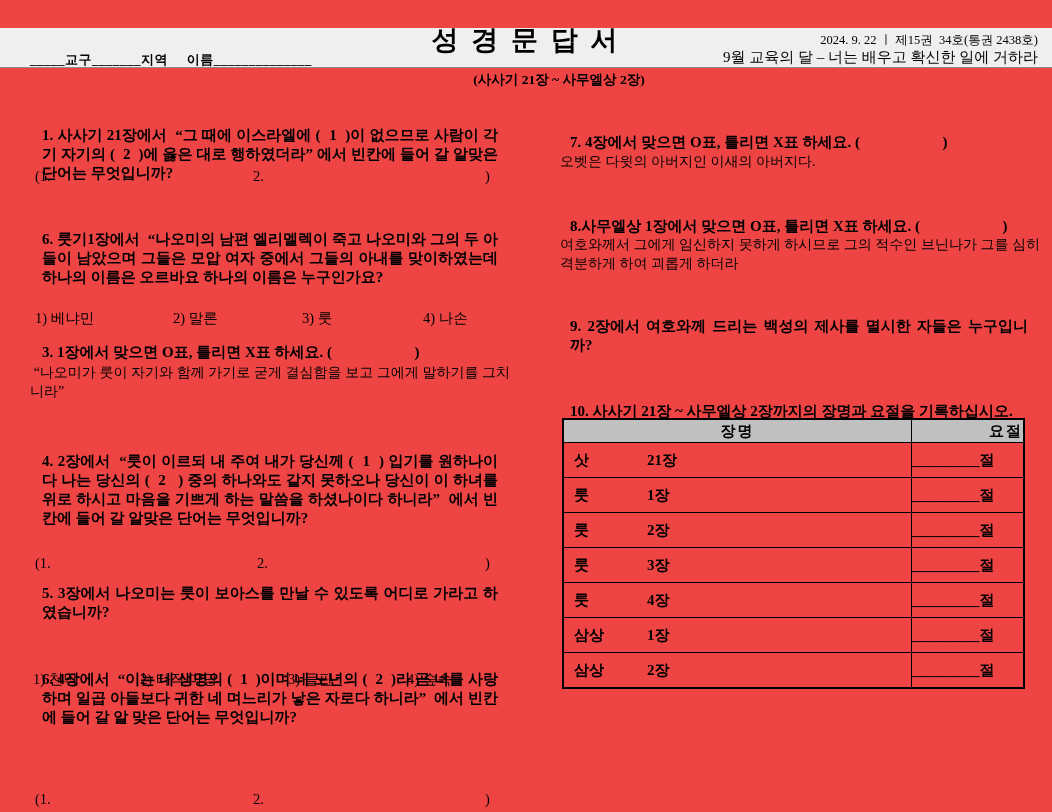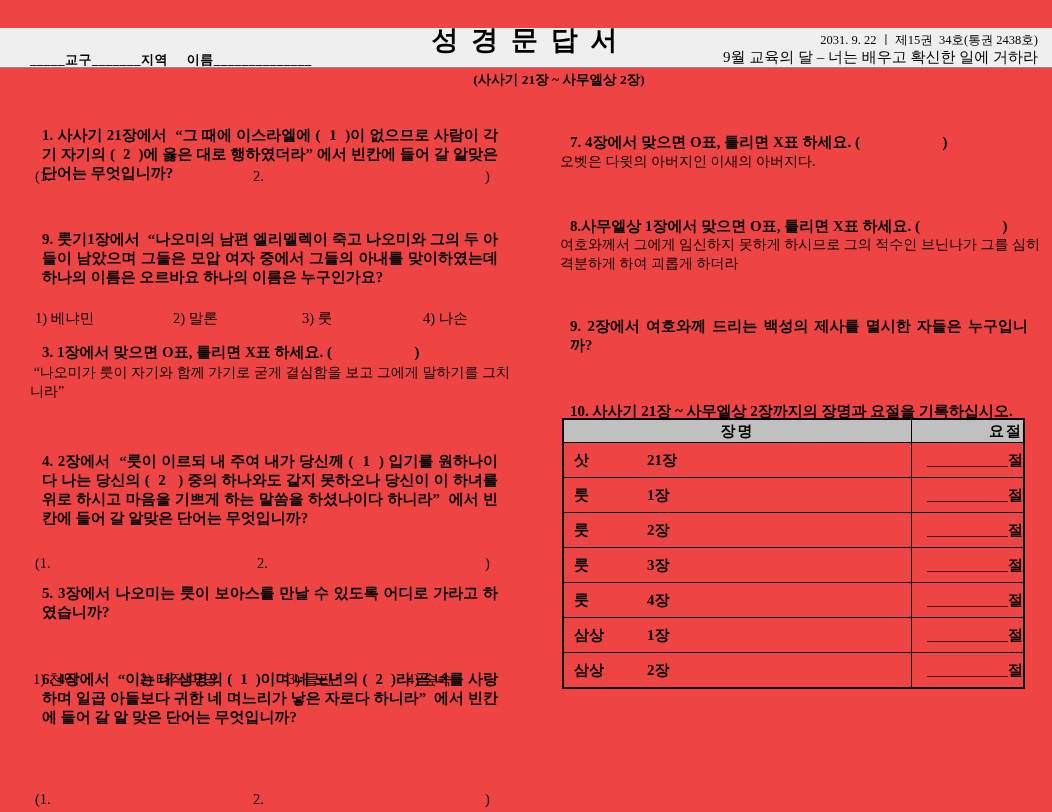--- a/index.html
+++ b/index.html
@@ -22,45 +22,45 @@
   .opt-row span{position:absolute;top:0;white-space:pre;}
   table.chapter-table{border-collapse:collapse;table-layout:fixed;width:458px;}
   table.chapter-table th,table.chapter-table td{border:1.5px solid #000;padding:0;font-size:15px;font-weight:bold;}
   table.chapter-table{border:2px solid #000;}
   th.col-jang{width:347px;height:22px;background:#c0c0c0;text-align:center;letter-spacing:2px;}
   th.col-yojeol{width:111px;height:22px;background:#c0c0c0;text-align:right;letter-spacing:2px;}
   td.cell-jang{height:34px;}
   .cell-row{position:relative;width:100%;height:100%;display:flex;align-items:center;}
   .book{margin-left:10px;}
   .chapter{position:absolute;left:83px;}
-  td.cell-yojeol{text-align:right;padding-right:6px;white-space:pre;font-family:Liberation Mono, monospace;}
+  td.cell-yojeol{text-align:left;padding-right:6px;white-space:pre;}
 </style>
 </head>
 <body>
 
 <div class="page">
 
   <div class="band"></div>
   <div class="doc-title">성 경 문 답 서</div>
-  <div class="issue-line">2031. 9. 22 ㅣ 제15권  34호(통권 2438호)</div>
+  <div class="issue-line">2024. 9. 22 ㅣ 제15권  34호(통권 2438호)</div>
   <div class="slogan">9월 교육의 달 – 너는 배우고 확신한 일에 거하라</div>
   <div class="name-line">_____교구_______지역     이름______________</div>
   <div class="subtitle">(사사기 21장 ~ 사무엘상 2장)</div>
 
   <div class="qblock" style="left:30px;top:114px;width:480px;">
     <p class="q-prompt">1. 사사기 21장에서  “그 때에 이스라엘에 (  1  )이 없으므로 사람이 각기 자기의 (  2  )에 옳은 대로 행하였더라” 에서 빈칸에 들어 갈 알맞은 단어는 무엇입니까?</p>
   </div>
   <div class="qblock ans-row" style="left:30px;top:168px;width:480px;">
     <span style="left:5px;">(1.</span>
     <span style="left:223px;">2.</span>
     <span style="left:455px;">)</span>
   </div>
 
   <div class="qblock" style="left:30px;top:218px;width:480px;">
-    <p class="q-prompt">9. 룻기1장에서  “나오미의 남편 엘리멜렉이 죽고 나오미와 그의 두 아들이 남았으며 그들은 모압 여자 중에서 그들의 아내를 맞이하였는데 하나의 이름은 오르바요 하나의 이름은 누구인가요?</p>
+    <p class="q-prompt">6. 룻기1장에서  “나오미의 남편 엘리멜렉이 죽고 나오미와 그의 두 아들이 남았으며 그들은 모압 여자 중에서 그들의 아내를 맞이하였는데 하나의 이름은 오르바요 하나의 이름은 누구인가요?</p>
   </div>
   <div class="qblock opt-row" style="left:30px;top:291px;width:480px;">
     <span style="left:5px;">1) 베냐민</span>
     <span style="left:143px;">2) 말론</span>
     <span style="left:272px;">3) 룻</span>
     <span style="left:393px;">4) 나손</span>
   </div>
 
   <div class="qblock" style="left:30px;top:331px;width:480px;">
     <p class="q-prompt">3. 1장에서 맞으면 O표, 틀리면 X표 하세요. (                      )</p>

